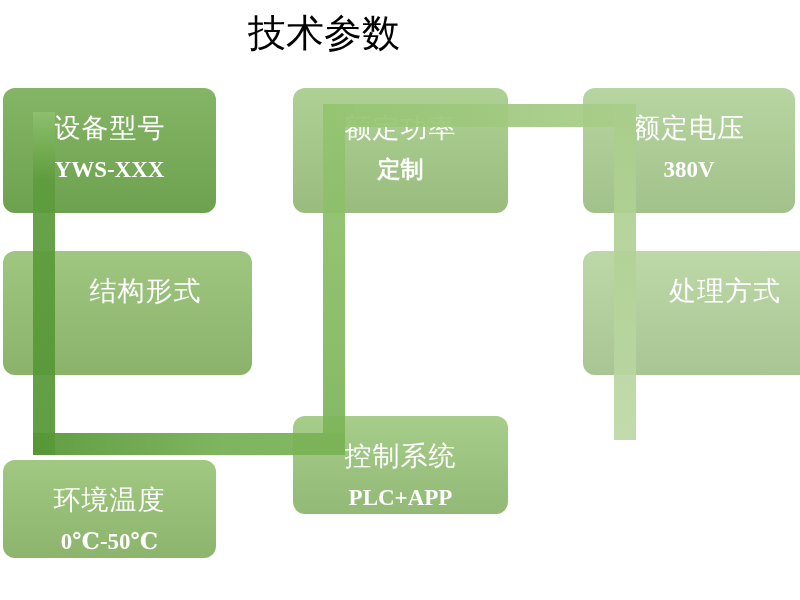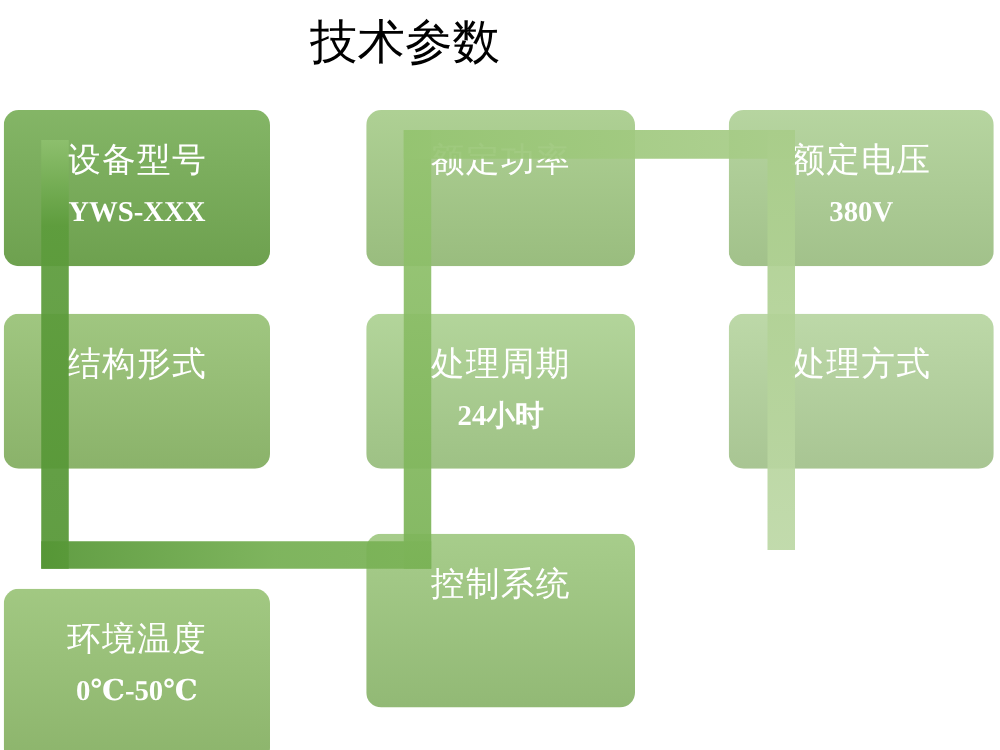--- a/index.html
+++ b/index.html
@@ -7,21 +7,21 @@
          font-family:"Liberation Sans", sans-serif;}
   .slide-title{position:absolute;top:8px;left:0;width:648px;text-align:center;
                font-size:38px;color:#000;font-family:"Liberation Sans", sans-serif;}
   .box{position:absolute;border-radius:12px;color:#fff;text-align:center;
        font-family:"Liberation Serif","DejaVu Serif",serif;z-index:1;
        background-image:linear-gradient(to bottom, rgba(255,255,255,0.10), rgba(0,0,0,0.07));}
   .box .label{margin-top:20px;line-height:40px;font-size:27px;letter-spacing:1px;}
   .box .value{line-height:44px;font-size:23px;font-weight:bold;}
   
   .c0{left:3px;width:213px;} .c1{left:293px;width:215px;} .c2{left:583px;width:212px;}
-  .r0{top:88px;height:125px;} .r1{top:251px;height:124px;} .r2{top:427px;height:139px;}
+  .r0{top:88px;height:125px;} .r1{top:251px;height:124px;padding-left:36px;} .r2{top:416px;height:98px;}
   
   .seg{position:absolute;z-index:2;}
   .seg-v1{left:33px;top:112px;width:22px;height:343px;}
   .seg-hb{left:33px;top:433px;width:312px;height:22px;}
   .seg-v2{left:323px;top:104px;width:22px;height:351px;}
   .seg-ht{left:323px;top:104px;width:313px;height:23px;}
   .seg-v3{left:614px;top:104px;width:22px;height:336px;}
 </style>
 </head>
 <body>
@@ -29,43 +29,41 @@
 <div class="stage">
 
   <div class="slide-title">技术参数</div>
 
   <div class="box c0 r0" style="background-color: rgb(118, 173, 85);">
     <div class="label">设备型号</div>
     <div class="value">YWS-XXX</div>
   </div>
   <div class="box c1 r0" style="background-color: rgb(165, 203, 136);">
     <div class="label">额定功率</div>
+    <div class="value">定制</div>
   </div>
   <div class="box c2 r0" style="background-color: rgb(174, 208, 149);">
     <div class="label">额定电压</div>
     <div class="value">380V</div>
   </div>
 
   <div class="box c0 r1" style="background-color: rgb(149, 192, 114);">
     <div class="label">结构形式</div>
-  </div>
-  <div class="box c1 r1" style="background-color: rgb(170, 208, 143);">
-    <div class="label">处理周期</div>
-    <div class="value">24小时</div>
   </div>
   <div class="box c2 r1" style="background-color: rgb(181, 212, 158);">
     <div class="label">处理方式</div>
   </div>
 
   <div class="box c0 r2" style="background-color: rgb(151, 194, 116); margin-top: 44px;">
     <div class="label">环境温度</div>
     <div class="value">0℃-50℃</div>
   </div>
   <div class="box c1 r2" style="background-color: rgb(157, 199, 126);">
     <div class="label">控制系统</div>
+    <div class="value">PLC+APP</div>
   </div>
 
   <div class="seg seg-v1" style="background: linear-gradient(rgb(142, 192, 110), rgb(93, 156, 60) 20%, rgb(85, 150, 53)); opacity: 0.93;"></div>
   <div class="seg seg-hb" style="background: linear-gradient(to right, rgb(85, 150, 53), rgb(117, 175, 82) 60%, rgb(123, 179, 87)); opacity: 0.93;"></div>
   <div class="seg seg-v2" style="background: linear-gradient(to top, rgb(123, 179, 87), rgb(149, 196, 113)); opacity: 0.93;"></div>
   <div class="seg seg-ht" style="background: linear-gradient(to right, rgb(149, 196, 113), rgb(169, 205, 138)); opacity: 0.93;"></div>
   <div class="seg seg-v3" style="background: linear-gradient(rgb(169, 205, 138), rgb(189, 216, 166)); opacity: 0.93;"></div>
 
 </div>
 

